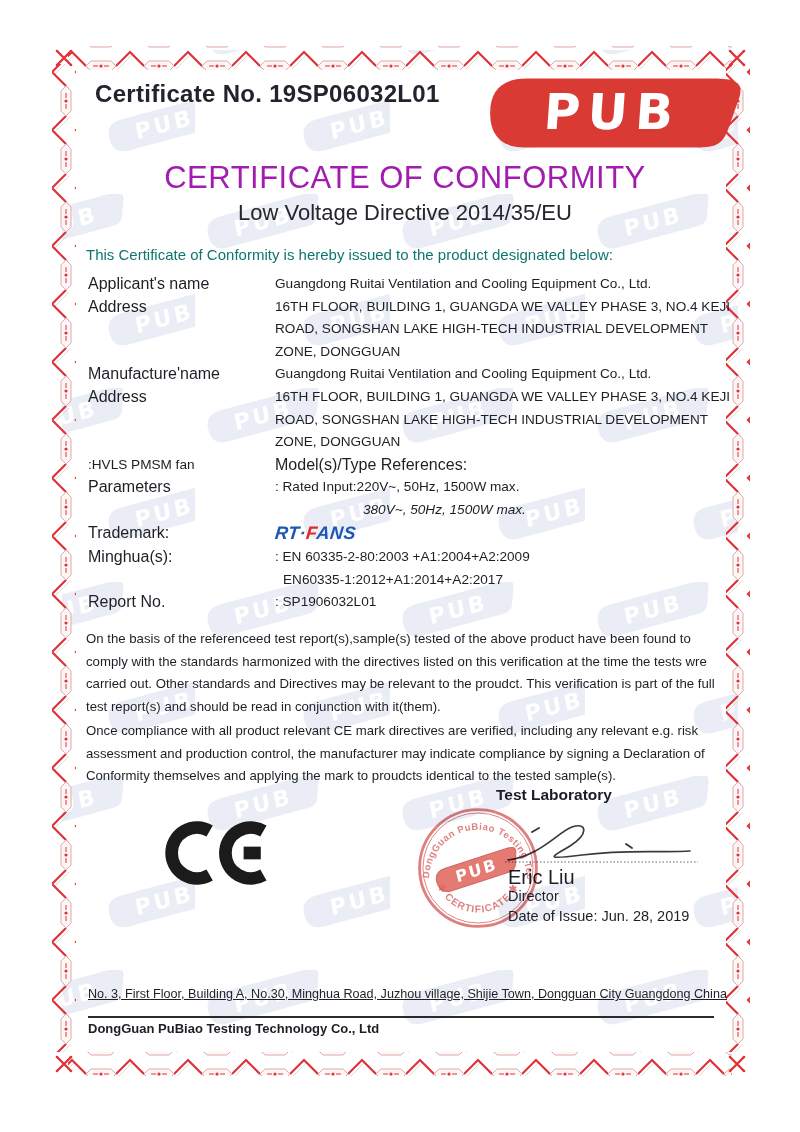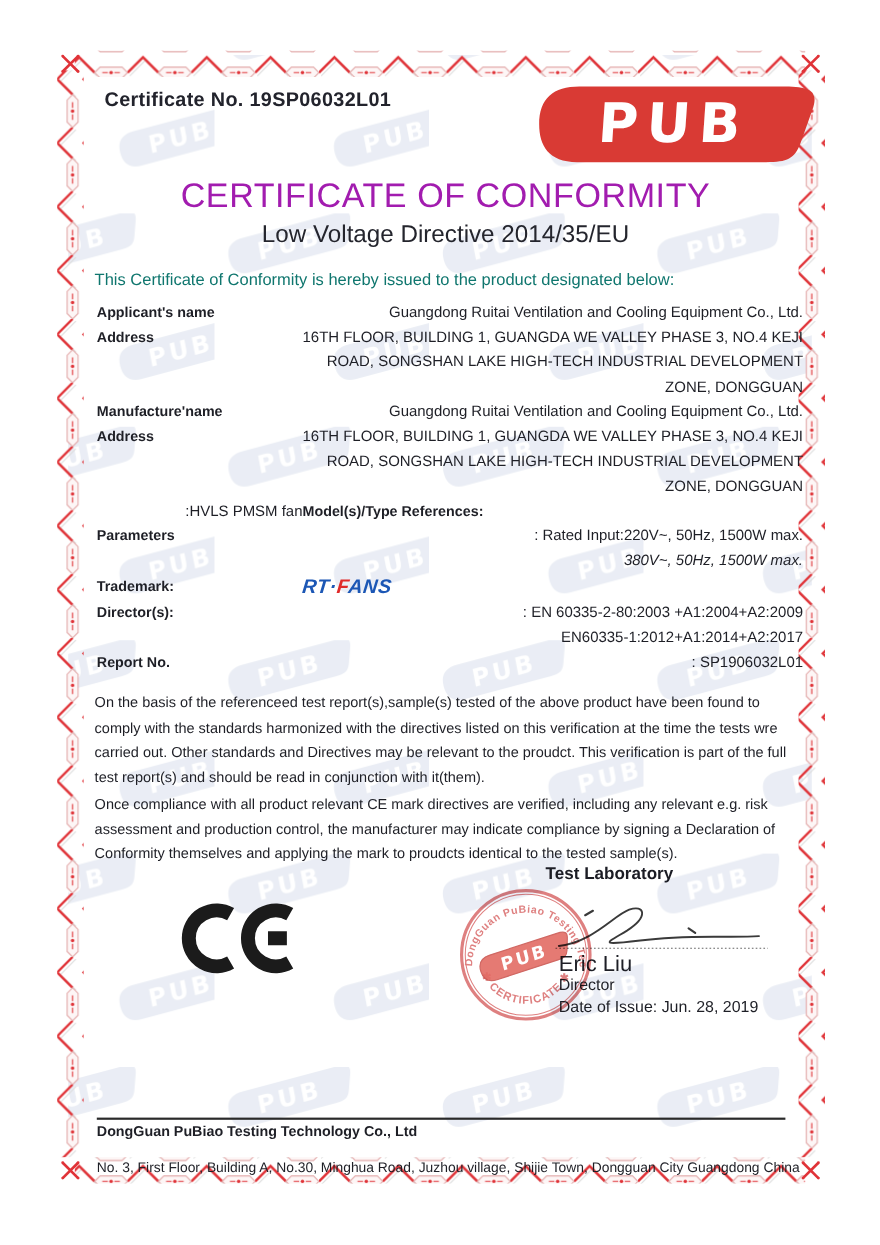--- a/index.html
+++ b/index.html
@@ -2,50 +2,50 @@
 <html><head>
 <meta charset="utf-8">
 <style>
   html,body{margin:0;padding:0;background:#ffffff;}
   .page{position:relative;width:800px;height:1132px;background:#ffffff;overflow:hidden;
         font-family:"Liberation Sans","DejaVu Sans",sans-serif;color:#1e1f26;}
   .abs{position:absolute;}
   
   #bg-layer{position:absolute;left:0;top:0;z-index:0;}
   
-  .cert-no{left:95px;top:80px;font-size:18px;font-weight:bold;color:#22232c;letter-spacing:.3px;z-index:2;}
+  .cert-no{left:95px;top:80px;font-size:24px;font-weight:bold;color:#22232c;letter-spacing:.3px;z-index:2;}
   .pub-logo-hdr{left:488px;top:76px;width:258px;height:74px;z-index:2;}
   .title{left:70px;top:160px;width:670px;text-align:center;font-size:31px;font-weight:normal;color:#a21caf;letter-spacing:.5px;z-index:2;}
   .subtitle{left:70px;top:200px;width:670px;text-align:center;font-size:22px;font-weight:normal;color:#24252d;z-index:2;}
   .intro{left:86px;top:246px;font-size:15px;color:#0f766e;z-index:2;}
   
   .fields{left:88px;top:273px;width:636px;display:grid;grid-template-columns:187px 1fr;z-index:2;}
-  .fields .lbl{font-weight:bold;font-size:13px;line-height:22.6px;white-space:nowrap;}
+  .fields .lbl{font-weight:normal;font-size:16px;line-height:22.6px;white-space:nowrap;}
   .fields .val{font-size:13.6px;line-height:22.6px;}
-  .fields .vline{white-space:nowrap;text-align:right;}
+  .fields .vline{white-space:nowrap;}
   .indent-params{padding-left:88px;font-style:italic;}
   .indent-std{padding-left:8px;}
   .rt-logo{font-style:italic;font-weight:900;font-size:18px;letter-spacing:.5px;color:#1c57b5;transform:skewX(-6deg);display:inline-block;}
   .rt-logo .f-red{color:#e02a2a;}
   
   .paras{left:86px;top:628px;width:632px;font-size:13.2px;line-height:1.72;z-index:2;}
   .paras p{margin:0 0 1px 0;}
   
   .ce{left:160px;top:816px;z-index:2;}
   
   .test-lab{left:496px;top:786px;font-size:15.5px;font-weight:bold;color:#1b1c24;z-index:2;}
   .sig{left:500px;top:820px;z-index:2;}
   .signer{left:508px;top:866px;font-size:20px;z-index:2;}
   .sig-title{left:508px;top:888px;font-size:14.5px;z-index:2;}
   .date-line{left:508px;top:908px;font-size:14.5px;z-index:2;}
   .stamp{left:411px;top:801px;z-index:3;opacity:.85;mix-blend-mode:multiply;}
   
   .footer-rule{left:88px;top:1016px;width:626px;border-top:2px solid #2a2a2a;height:0;z-index:2;}
   .footer-co{left:88px;top:1021px;font-size:13px;font-weight:bold;z-index:2;}
-  .footer-addr{left:88px;top:1054px;font-size:12.6px;z-index:2;}
+  .footer-addr{left:88px;top:987px;font-size:12.6px;z-index:2;text-decoration:underline;}
 </style>
 </head>
 <body>
 
 <div class="page">
 
   <svg id="bg-layer" width="800" height="1132" viewBox="0 0 800 1132">
     <defs>
 
       <g id="wml">
@@ -139,21 +139,21 @@
     <div class="val">
       <div class="vline">: Rated Input:220V~, 50Hz, 1500W max.</div>
       <div class="vline indent-params">380V~, 50Hz, 1500W max.</div>
     </div>
 
     <div class="lbl">Trademark:</div>
     <div class="val">
       <span class="rt-logo"><span>RT·</span><span class="f-red">F</span><span>ANS</span></span>
     </div>
 
-    <div class="lbl">Director(s):</div>
+    <div class="lbl">Minghua(s):</div>
     <div class="val">
       <div class="vline">: EN 60335-2-80:2003 +A1:2004+A2:2009</div>
       <div class="vline indent-std">EN60335-1:2012+A1:2014+A2:2017</div>
     </div>
 
     <div class="lbl">Report No.</div>
     <div class="val">
       <div class="vline">: SP1906032L01</div>
     </div>
   </div>

